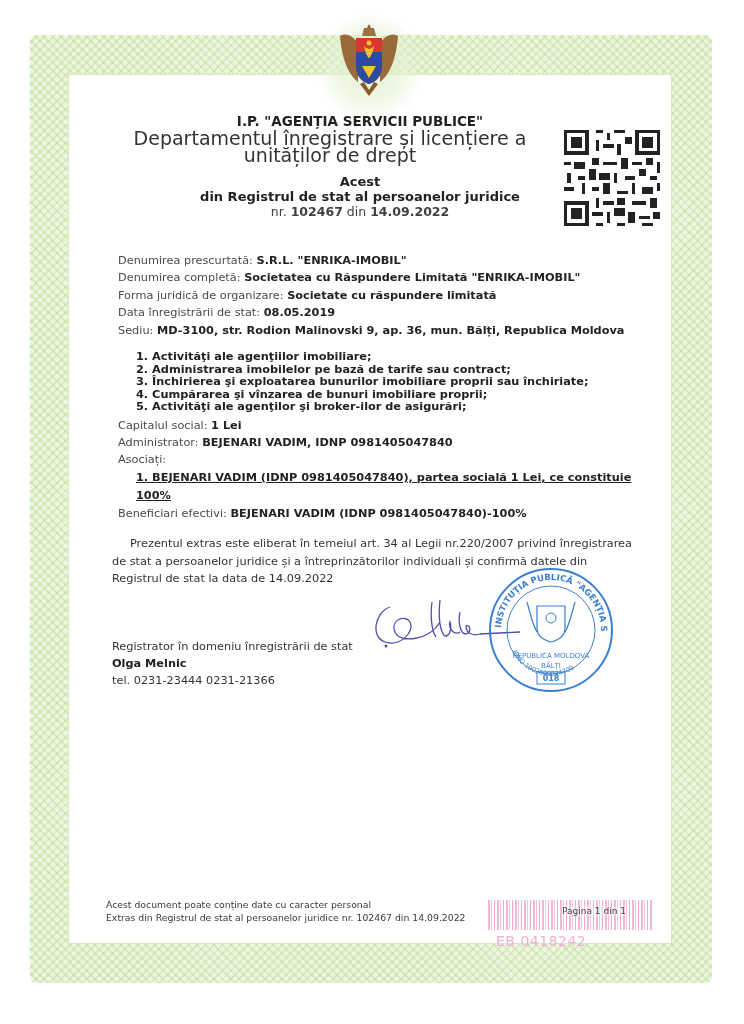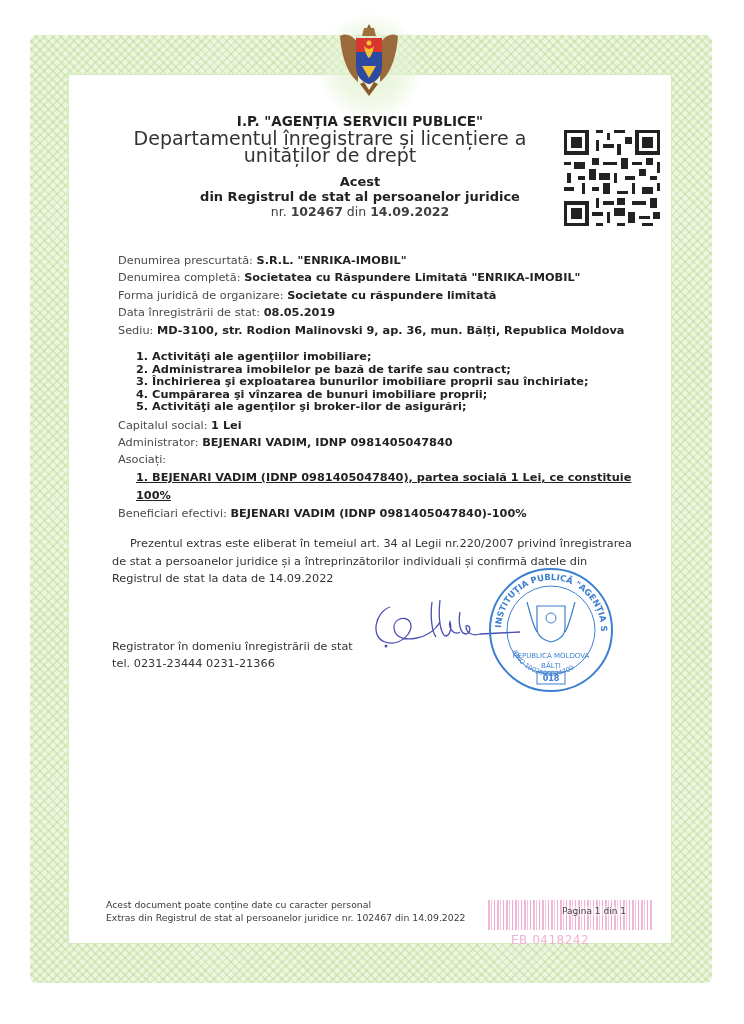--- a/index.html
+++ b/index.html
@@ -41,21 +41,21 @@
   .para { position: absolute; left: 112px; top: 535px; width: 520px; font-size: 11.3px; line-height: 17.5px; color: #333; text-indent: 18px; }
   .registrar { position: absolute; left: 112px; top: 598px; font-size: 11.3px; line-height: 17px; color: #333; margin-top: 40px; }
   .registrar .name { font-weight: bold; color: #222; }
   .signature { position: absolute; left: 370px; top: 592px; width: 160px; height: 60px; }
   .stamp { position: absolute; left: 487px; top: 566px; width: 128px; height: 128px; }
   .footer { position: absolute; left: 106px; top: 899px; font-size: 9.3px; line-height: 12.5px; color: #3a3a3a; }
   .barcode { position: absolute; left: 488px; top: 900px; width: 164px; height: 30px;
     background: repeating-linear-gradient(90deg, #f2b6d6 0 2px, #ffffff 2px 3px, #f5c4de 3px 4px, #ffffff 4px 6px, #efaad0 6px 7px, #ffffff 7px 9px);
   }
   .page-label { position: absolute; left: 562px; top: 906px; font-size: 9px; color: #444; background: rgba(255,255,255,0.35); }
-  .serial { position: absolute; left: 511px; top: 933px; font-size: 12px; color: #f0b0d4; letter-spacing: 0.5px; }
+  .serial { position: absolute; left: 496px; top: 933px; font-size: 14px; color: #f0b0d4; letter-spacing: 0.5px; }
 </style>
 </head>
 <body>
 
 <div class="border-outer"></div>
 <div class="border-inner"></div>
 
 <div class="emblem-swirl"></div>
 <svg class="emblem" viewBox="0 0 66 76">
   <path d="M33 2 L36 8 L30 8 Z" fill="#8a5a2b"></path>
@@ -184,20 +184,21 @@
   <div>
     <span class="lbl">Beneficiari efectivi:</span>
     <span class="val">BEJENARI VADIM (IDNP 0981405047840)-100%</span>
   </div>
 </div>
 
 <div class="para">Prezentul extras este eliberat în temeiul art. 34 al Legii nr.220/2007 privind înregistrarea de stat a persoanelor juridice și a întreprinzătorilor individuali și confirmă datele din Registrul de stat la data de 14.09.2022</div>
 
 <div class="registrar">
   <div>Registrator în domeniu înregistrării de stat</div>
+  <div class="name">Olga Melnic</div>
   <div>tel. 0231-23444 0231-21366</div>
 </div>
 
 <svg class="signature" viewBox="0 0 160 60">
   <path d="M20 15 C5 20,0 45,15 50 C30 55,45 40,40 30 C35 22,20 28,25 40 C30 52,60 48,70 30 M62 10 C60 25,62 40,66 45 M70 8 C68 25,70 40,75 44 C80 44,82 36,80 30 C78 36,84 44,90 40 M90 20 C88 30,90 42,96 42 C102 40,100 32,96 34 C96 42,104 44,110 42 L150 40" fill="none" stroke="#4a4fb0" stroke-width="1.3"></path>
   <circle cx="16" cy="54" r="1.5" fill="#4a4fb0"></circle>
 </svg>
 
 <svg class="stamp" viewBox="0 0 128 128">
   <circle cx="64" cy="64" r="61" fill="none" stroke="#3b7fd0" stroke-width="2"></circle>

